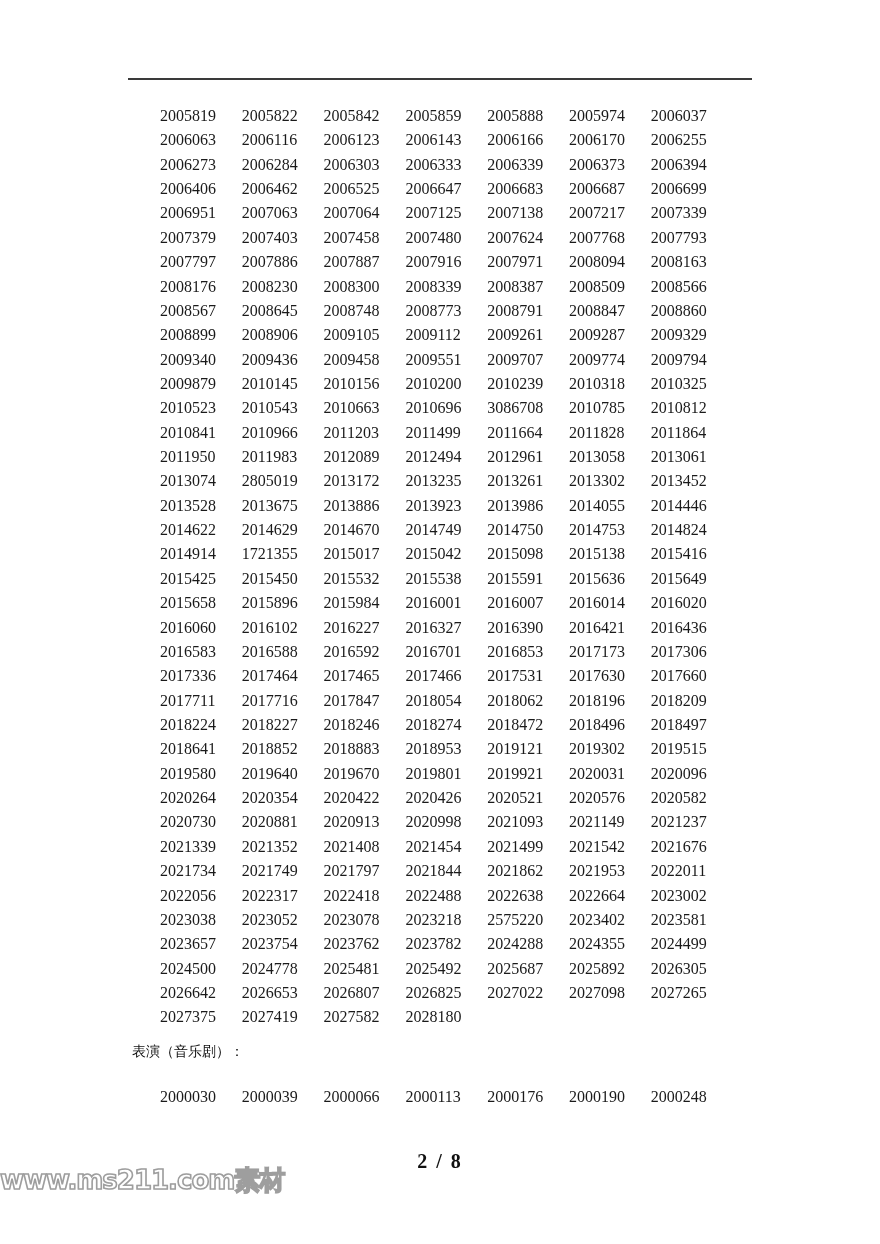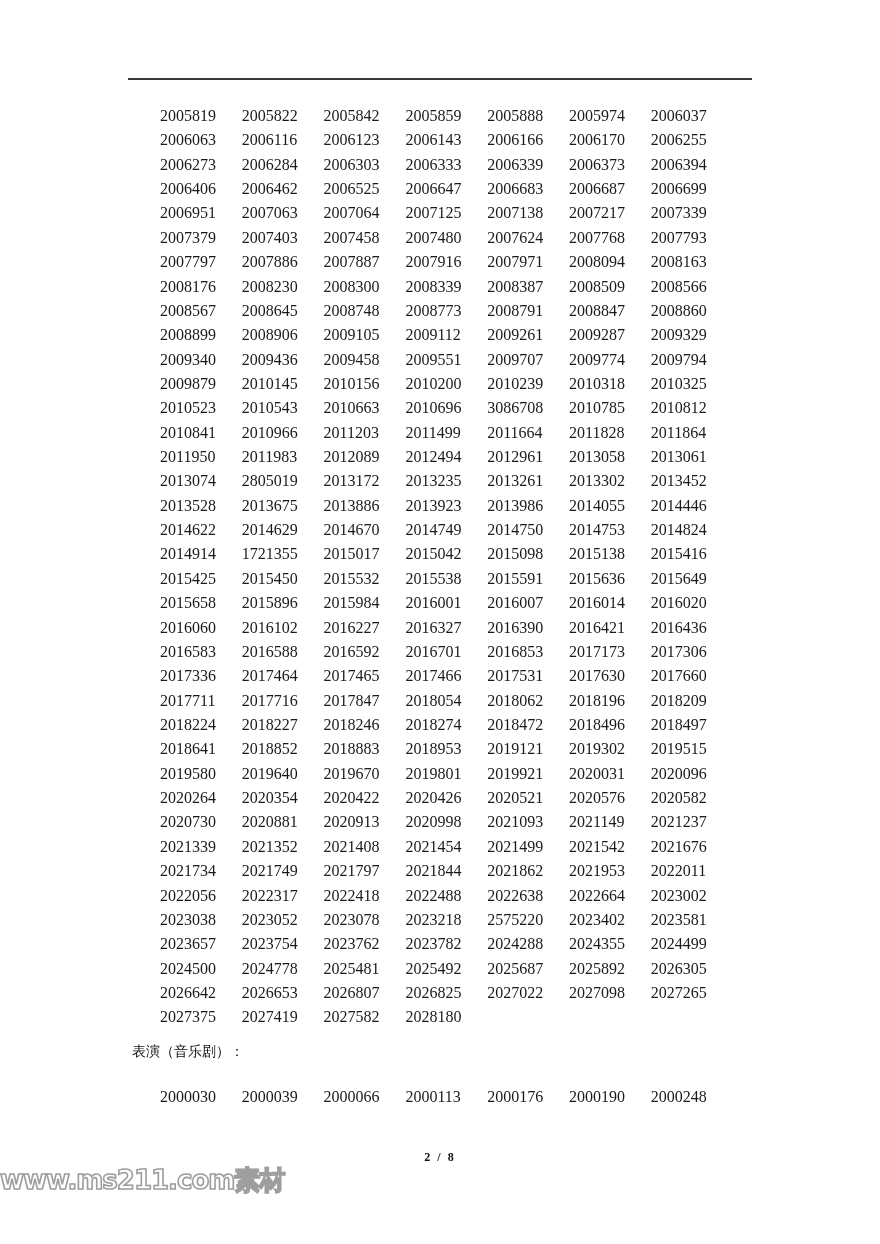--- a/index.html
+++ b/index.html
@@ -52,21 +52,21 @@
     white-space: nowrap;
   }
   .page-number {
     position: absolute;
     left: 0;
     top: 1150px;
     width: 100%;
     text-align: center;
     font-family: "Liberation Serif", serif;
     font-weight: bold;
-    font-size: 12px;
+    font-size: 20px;
     letter-spacing: 2px;
     color: #111111;
   }
   .watermark {
     position: absolute;
     left: 0;
     top: 1163px;
     width: 100%;
     text-align: left;
     font-family: "DejaVu Sans", sans-serif;

